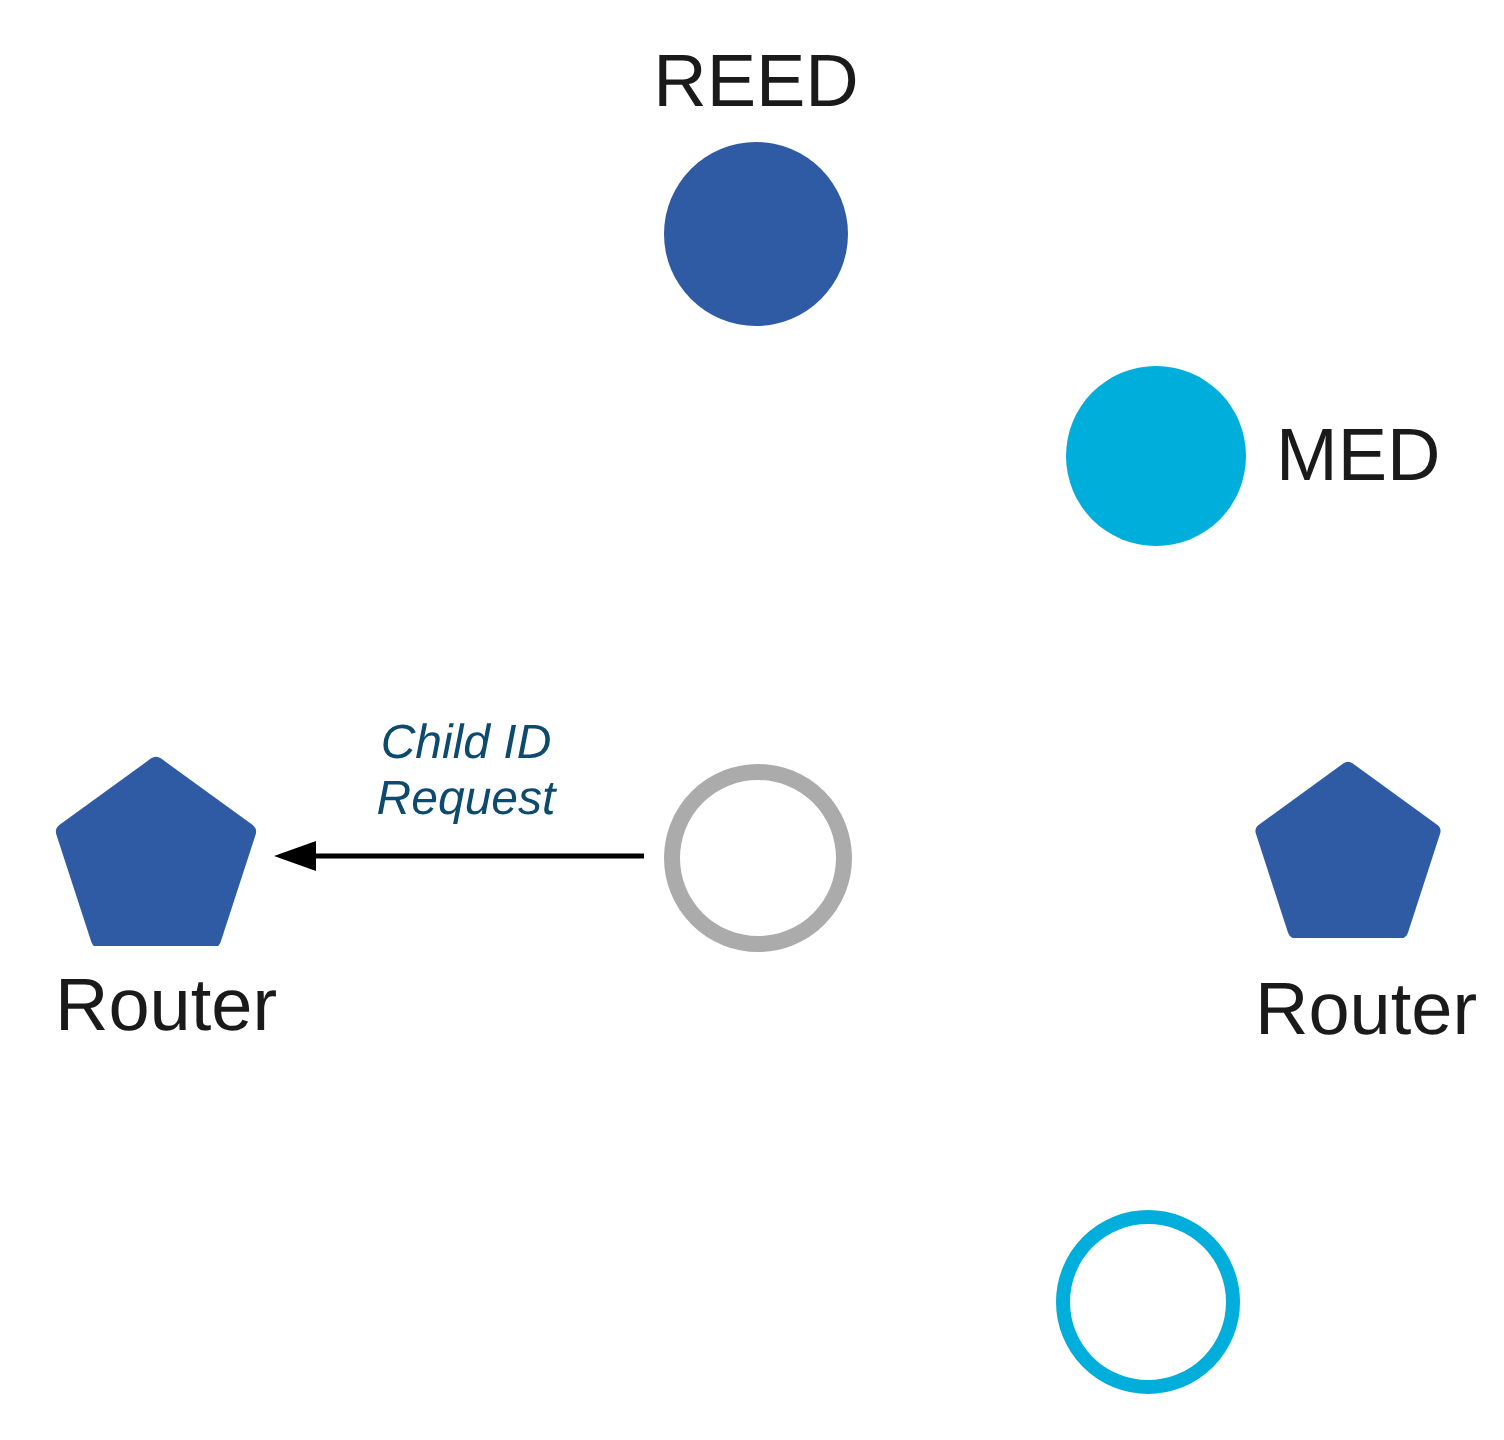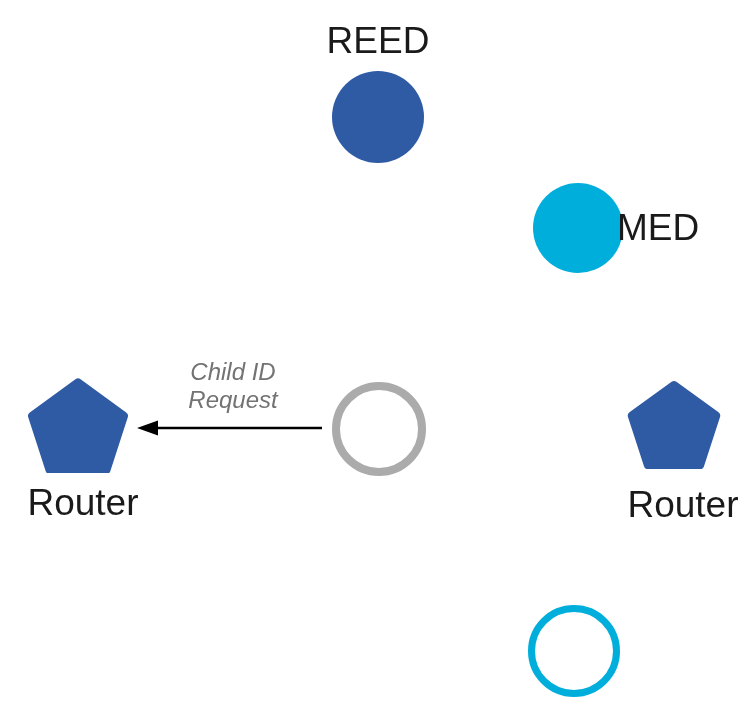--- a/index.html
+++ b/index.html
@@ -21,39 +21,39 @@
     box-sizing: border-box;
   }
   .node-label {
     color: #1a1a1a;
     font-size: 37px;
     line-height: 42px;
     white-space: nowrap;
   }
   .centered { text-align: center; }
   .msg-label {
-    color: #737373;
+    color: #0c4a6e;
     font-size: 24px;
     line-height: 28px;
     font-style: italic;
     text-align: center;
     white-space: nowrap;
   }
   svg { display: block; }
 </style>
 </head>
 <body>
 
 <div class="canvas">
 
   <div class="abs node-label centered" style="left:280px; top:20px; width:196px;">REED</div>
   <div class="abs circle" style="left:332px; top:71px; width:92px; height:92px; background:#2F5BA5;"></div>
 
   <div class="abs circle" style="left:533px; top:183px; width:90px; height:90px; background:#00AEDB;"></div>
-  <div class="abs node-label" style="left:617px; top:207px;">MED</div>
+  <div class="abs node-label" style="left:638px; top:207px;">MED</div>
 
   <div class="abs" style="left:26px; top:377px;">
     <svg width="104" height="96" viewBox="0 0 106 98">
       <polygon points="53,6 99.55,39.8 81.77,94.5 24.23,94.5 6.45,39.8" fill="#2F5BA5" stroke="#2F5BA5" stroke-width="9" stroke-linejoin="round"></polygon>
     </svg>
   </div>
   <div class="abs node-label centered" style="left:3px; top:482px; width:160px;">Router</div>
 
   <div class="abs msg-label" style="left:143px; top:358px; width:180px;">
     <div>Child ID</div>

